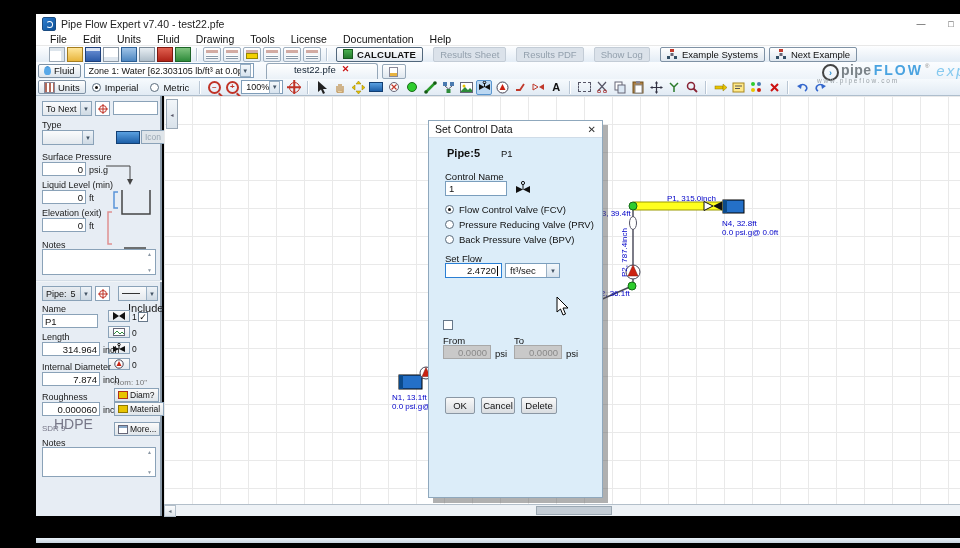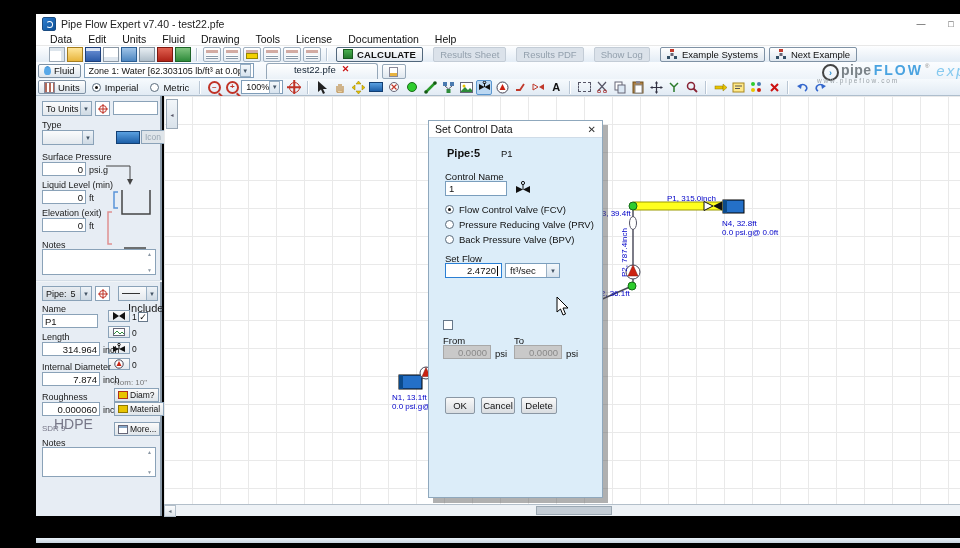--- a/index.html
+++ b/index.html
@@ -120,21 +120,21 @@
     <span class="appicon"></span>
     <span class="title">Pipe Flow Expert v7.40 - test22.pfe</span>
     <span class="wctrls">
       <span class="wbtn">—</span>
       <span class="wbtn">□</span>
       <span class="wbtn">✕</span>
     </span>
   </div>
 
   <div class="menubar">
-    <span class="menuitem">Data</span>
+    <span class="menuitem">File</span>
     <span class="menuitem">Edit</span>
     <span class="menuitem">Units</span>
     <span class="menuitem">Fluid</span>
     <span class="menuitem">Drawing</span>
     <span class="menuitem">Tools</span>
     <span class="menuitem">License</span>
     <span class="menuitem">Documentation</span>
     <span class="menuitem">Help</span>
   </div>
 
@@ -394,21 +394,21 @@
     <span class="w1">pipe</span>
     <span class="w2">FLOW</span>
     <span class="reg">®</span>
     <span class="w3">expert</span>
     <span class="url">www.pipeflow.com</span>
   </div>
 
   <div class="sidebar">
 
     <span class="sb-select" style="left:6px;top:5px;width:50px;">
-        <span>To Units</span>
+        <span>To Next</span>
         <span class="arr">▼</span>
       </span>
     <span class="xhbtn" style="left:59px;top:5px;">
         <span class="xh"></span>
       </span>
     <span class="sb-input left" style="left:77px;top:5px;width:45px;"></span>
 
     <span class="sb-label" style="left:6px;top:24px;">Type</span>
     <span class="sb-select" style="left:6px;top:34px;width:52px;">
         <span></span>

